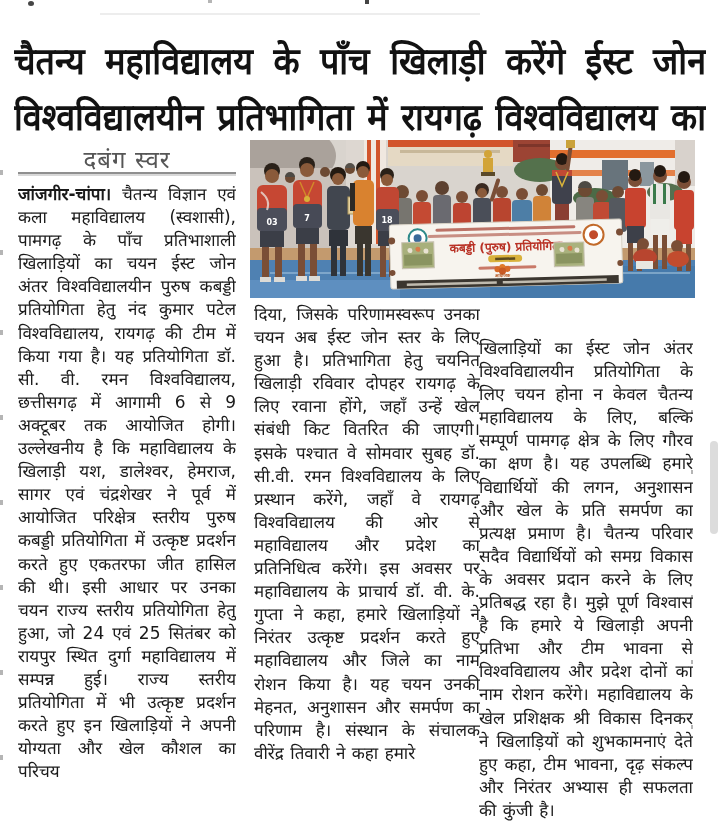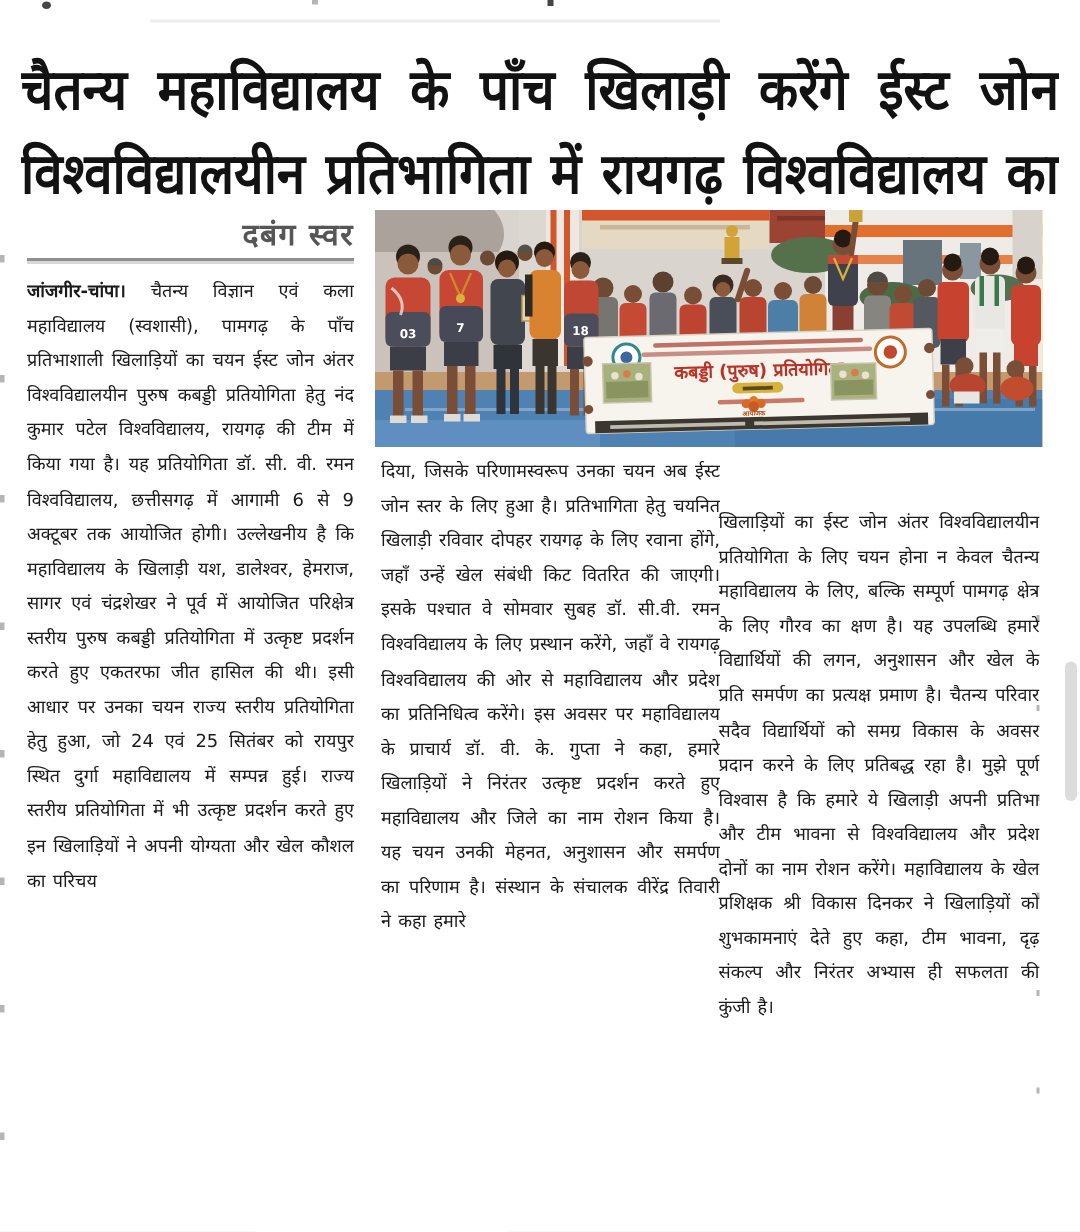--- a/index.html
+++ b/index.html
@@ -4,26 +4,26 @@
 <style>
   html,body{margin:0;padding:0;background:#f2f2f2;}
   #page{position:relative;width:720px;height:821px;background:#ffffff;overflow:hidden;
         font-family:"DejaVu Sans",sans-serif;color:#191919;}
   
   .headline{position:absolute;left:14px;width:692px;font-weight:bold;color:#121212;
             font-size:34px;line-height:52px;height:54px;overflow:hidden;
             text-align:justify;text-align-last:justify;transform:scaleY(1.10);transform-origin:center top;}
   #hl1{top:32px;} #hl2{top:88px;}
   
-  .kicker{position:absolute;left:18px;top:142px;width:218px;text-align:right;
-          font-size:20px;font-weight:bold;color:#565656;letter-spacing:1px;}
+  .kicker{position:absolute;left:18px;top:142px;width:218px;text-align:center;
+          font-size:24px;font-weight:normal;color:#565656;letter-spacing:1px;}
   .kicker-rule{position:absolute;left:18px;top:172px;width:218px;height:2px;background:#8f8f8f;
                box-shadow:0 2px 0 #d8d8d8;}
   
-  .col{position:absolute;font-size:12px;line-height:23.1px;text-align:justify;
+  .col{position:absolute;font-size:17px;line-height:23.1px;text-align:justify;
        color:#1a1a1a;overflow:hidden;word-spacing:1px;}
   #col1{left:18px;top:183px;width:218px;height:628px;}
   #col2{left:254px;top:303px;width:226px;height:510px;}
   #col3{left:479px;top:303px;width:214px;height:510px;margin-top:34px;}
   .col p{margin:0;}
   .dateline{font-weight:bold;}
   
   #photo{position:absolute;left:250px;top:140px;width:445px;height:158px;overflow:hidden;background:#fde047;}
   #photo svg{display:block;}
   .svgtxt{font-family:"DejaVu Sans",sans-serif;}

